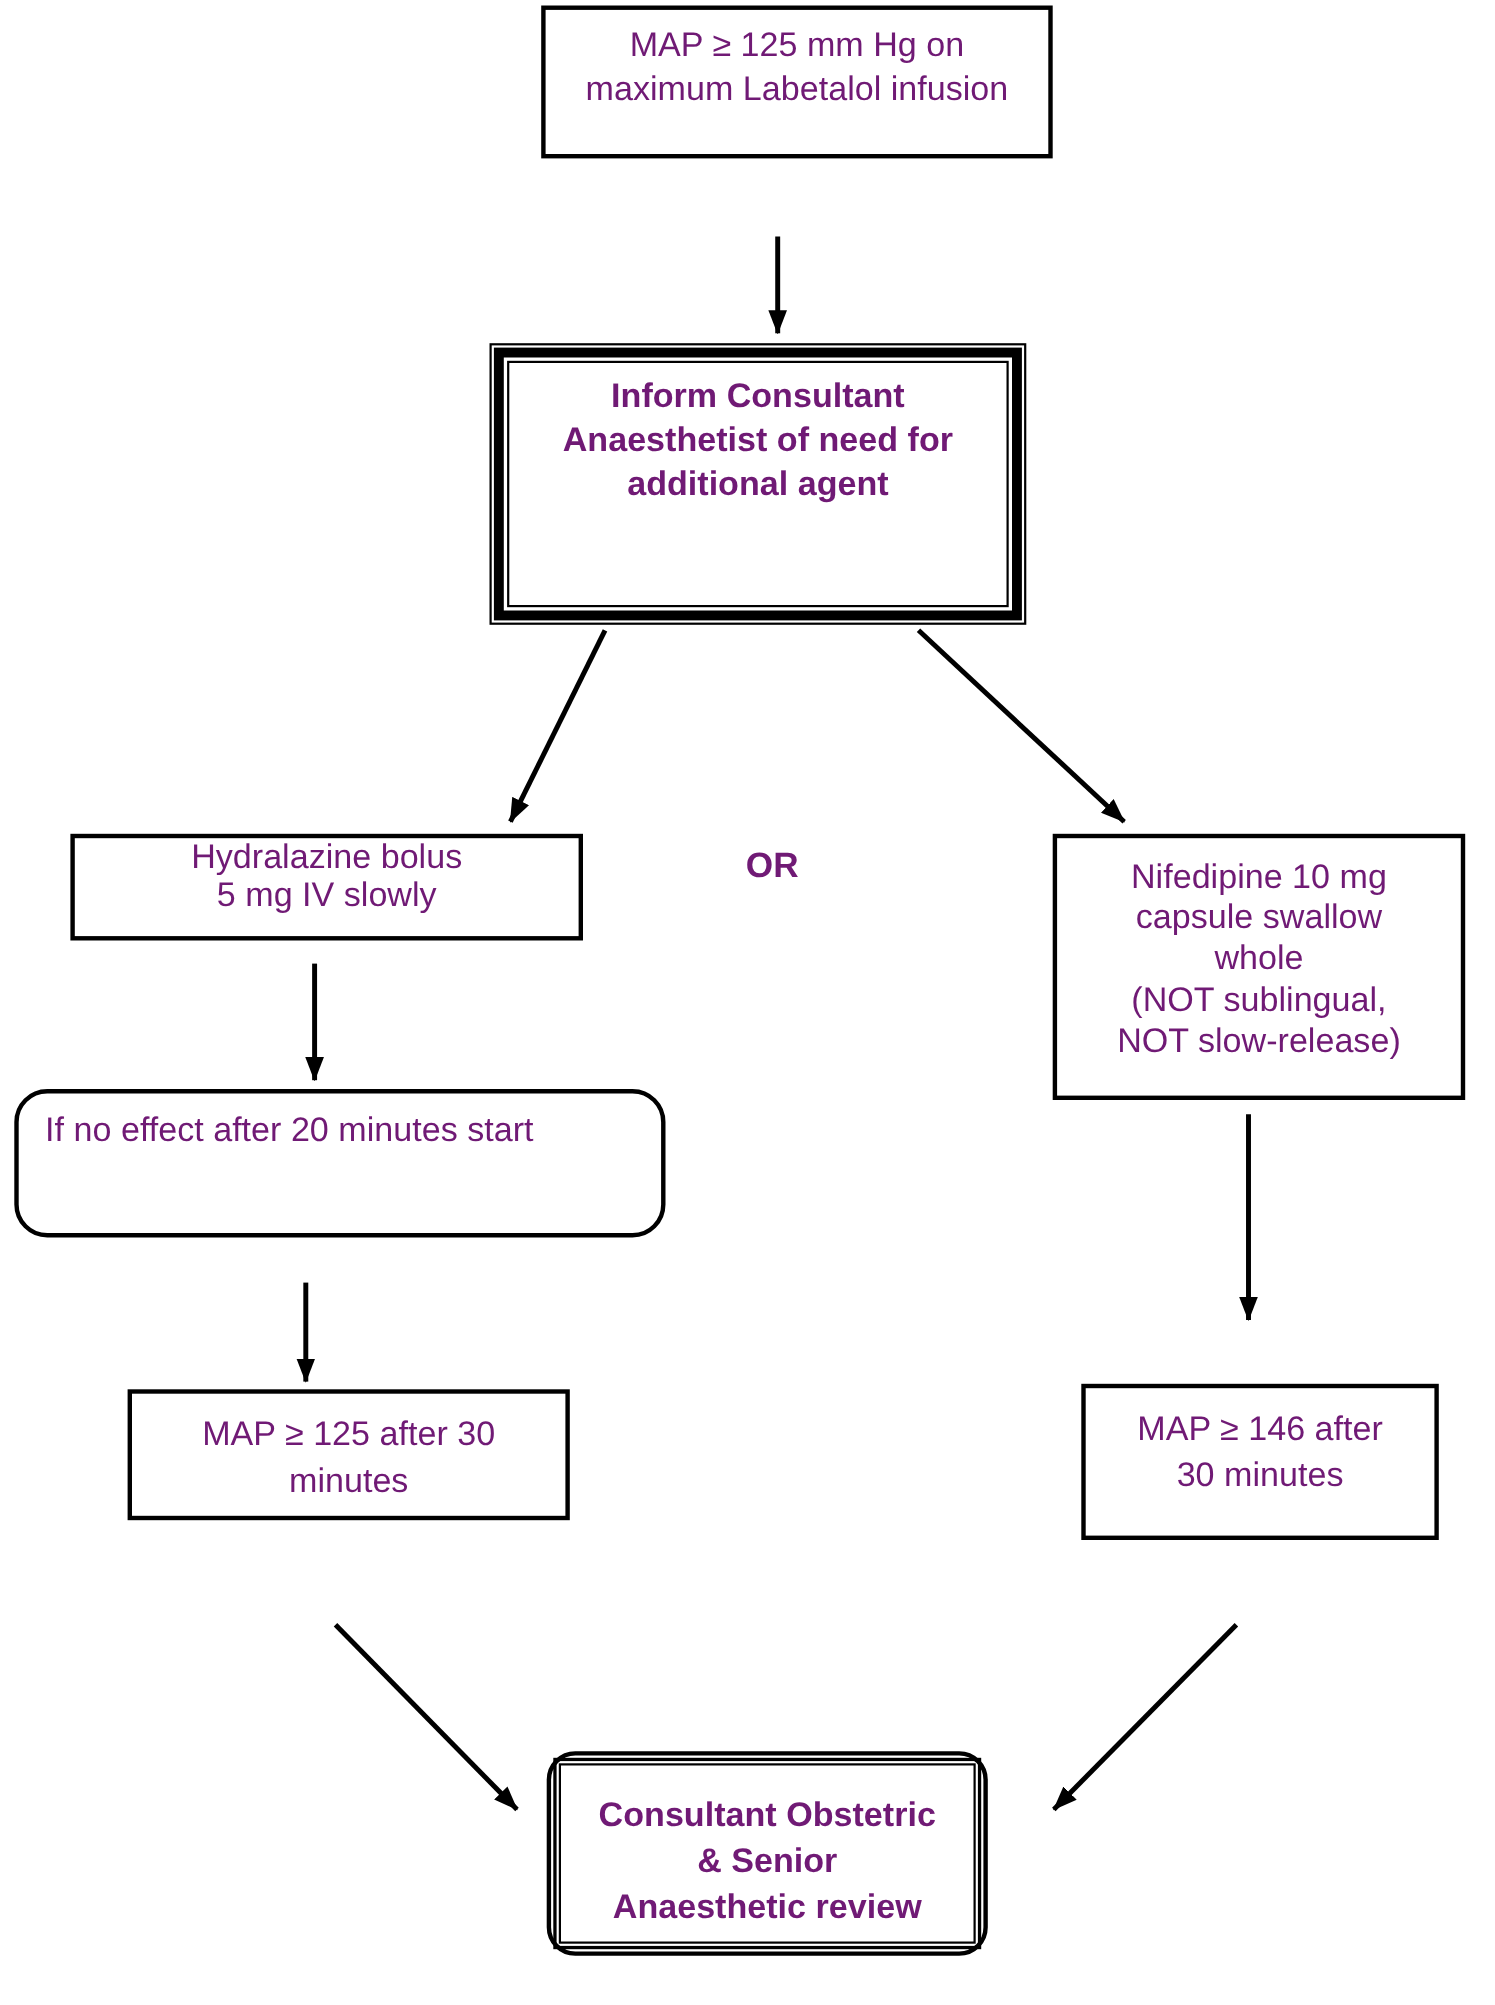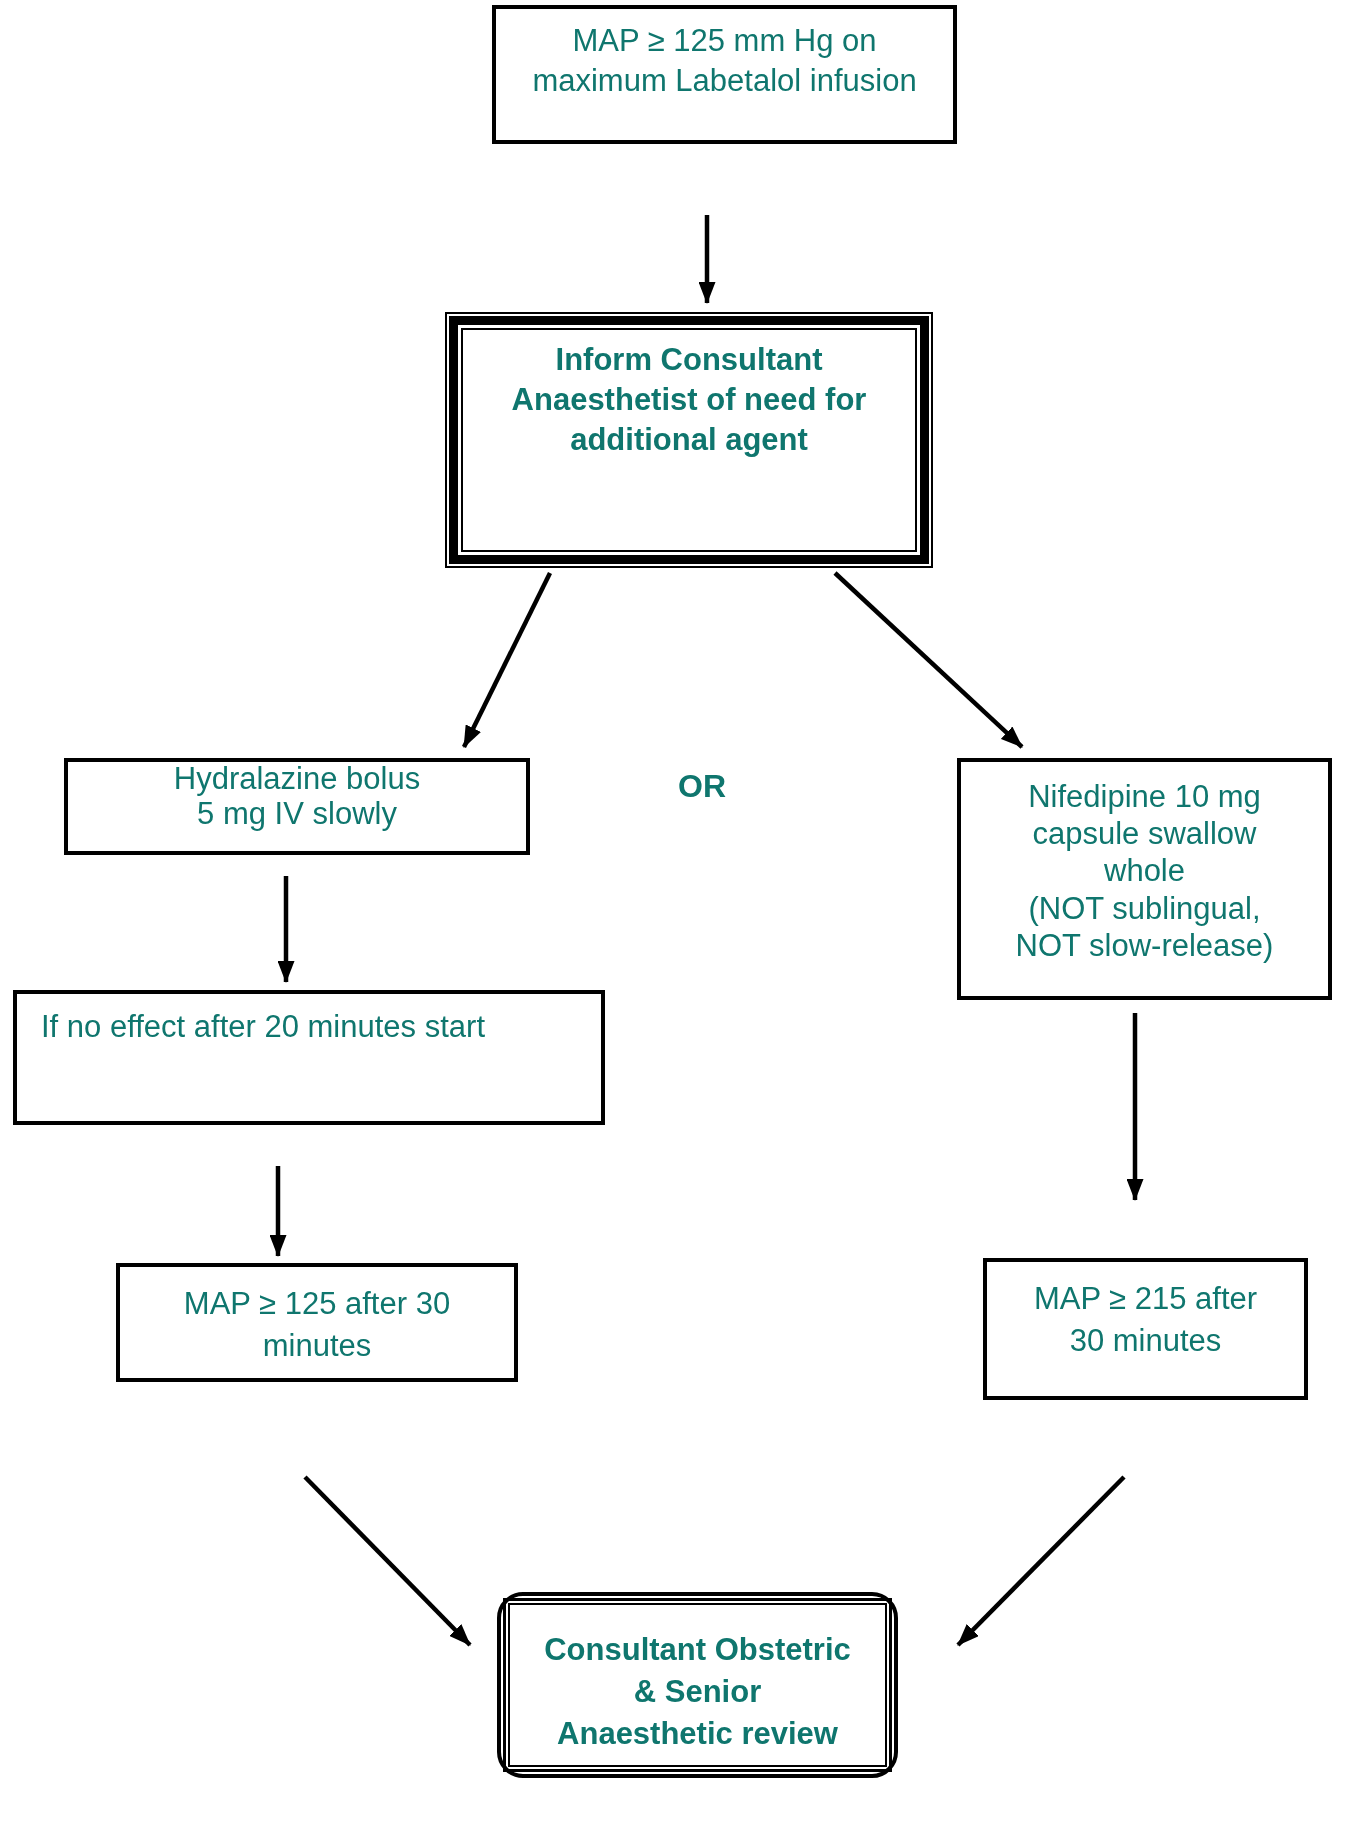--- a/index.html
+++ b/index.html
@@ -2,40 +2,40 @@
 <html><head>
 <meta charset="utf-8">
 <style>
   html, body { margin: 0; padding: 0; background: #ffffff; }
   .canvas {
     position: relative;
     width: 1359px;
     height: 1823px;
     background: #ffffff;
     font-family: "Liberation Sans", "DejaVu Sans", sans-serif;
-    color: #0f766e;
+    color: #701a75;
   }
   .arrow-layer {
     position: absolute;
     left: 0; top: 0;
     width: 1359px; height: 1823px;
     pointer-events: none;
   }
   .box {
     position: absolute;
     box-sizing: border-box;
     border: 4px solid #000;
     background: #fff;
     font-size: 31px;
     line-height: 1.30;
     text-align: center;
   }
   .tight { line-height: 1.12; }
   .nifed { line-height: 1.20; }
-  .left-text { text-align: left; }
+  .left-text { text-align: left; border-radius: 30px; }
   
   .emph {
     position: absolute;
     box-sizing: border-box;
     border: 2px solid #000;
     padding: 2px;
     background: #fff;
   }
   .emph .mid {
     height: 100%;
@@ -137,21 +137,21 @@
   <div class="box left-text" style="left:13px; top:990px; width:592px; height:135px; padding-top:12px; padding-left:24px; line-height:1.35;">
     <div>If no effect after 20 minutes start</div>
   </div>
 
   <div class="box" style="left:116px; top:1263px; width:402px; height:119px; padding-top:16px; line-height:1.35;">
     <div>MAP ≥ 125 after 30</div>
     <div>minutes</div>
   </div>
 
   <div class="box" style="left:983px; top:1258px; width:325px; height:142px; padding-top:16px; line-height:1.35;">
-    <div>MAP ≥ 215 after</div>
+    <div>MAP ≥ 146 after</div>
     <div>30 minutes</div>
   </div>
 
   <div class="emph2" style="left:497px; top:1592px; width:401px; height:186px;border-radius:26px;">
     <div class="mid">
       <div class="inner" style="padding-top:24px;">
         <div>Consultant Obstetric</div>
         <div>&amp; Senior</div>
         <div>Anaesthetic review</div>
       </div>

